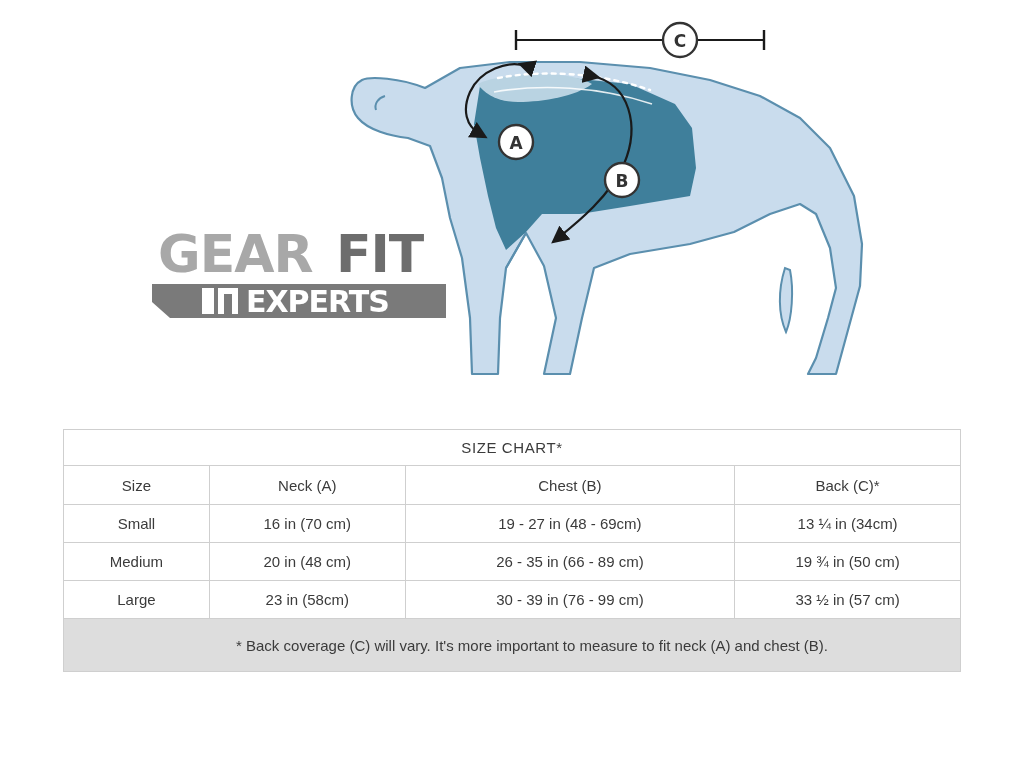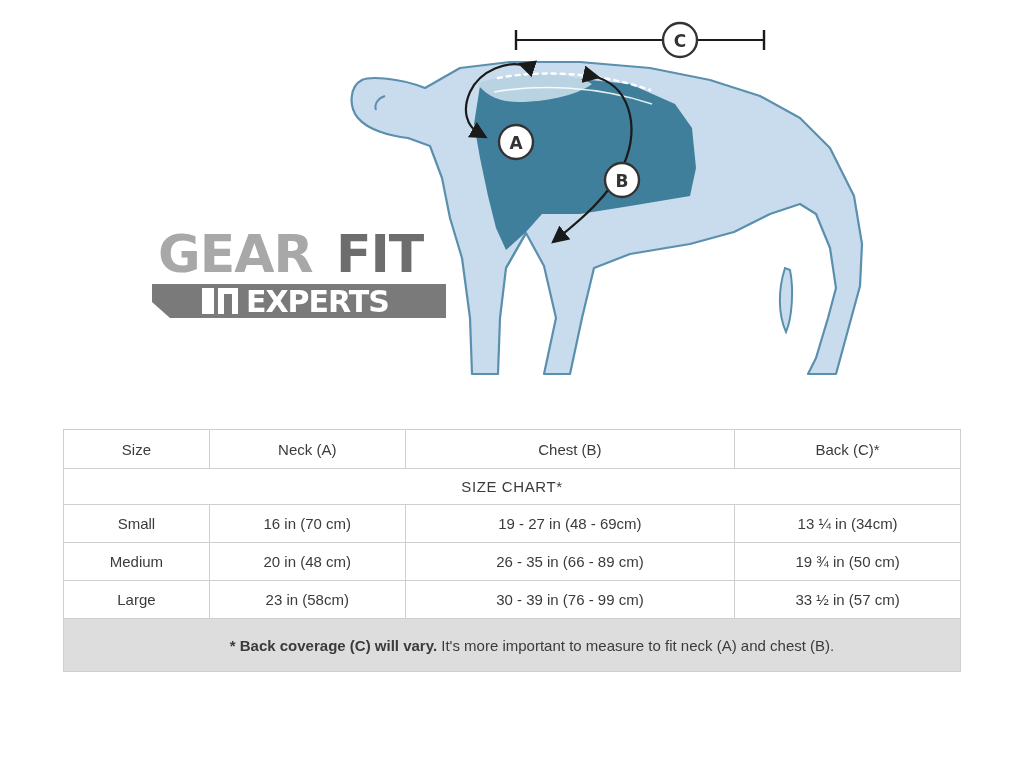--- a/index.html
+++ b/index.html
@@ -86,21 +86,21 @@
   }
   .note-row td {
     background: #dddddd;
     border: 1px solid #cfcfcf;
     height: 52px !important;
     text-align: left;
     padding-left: 16px;
     font-size: 15px;
     color: #3b3b3b;
   }
-  .note-strong { font-weight: bold; margin-left: 40px; }
+  .note-strong { font-weight: normal; margin-left: 40px; }
 
   
   col.c1 { width: 146px; }
   col.c2 { width: 196px; }
   col.c3 { width: 330px; }
   col.c4 { width: 226px; }
 </style>
 </head>
 <body>
 
@@ -185,28 +185,28 @@
 
 <table id="size-chart">
   <colgroup>
     <col class="c1">
       <col class="c2">
       <col class="c3">
       <col class="c4">
   </colgroup>
   <tbody>
     <tr>
+      <td class="title-cell" colspan="4">SIZE CHART*</td>
+    </tr>
+    <tr>
       <th class="head-cell">Size</th>
       <th class="head-cell">Neck (A)</th>
       <th class="head-cell">Chest (B)</th>
       <th class="head-cell">Back (C)*</th>
     </tr>
-    <tr>
-      <td class="title-cell" colspan="4">SIZE CHART*</td>
-    </tr>
 
     <tr>
       <td class="size-cell">Small</td>
       <td>16 in (70 cm)</td>
       <td>19 - 27 in (48 - 69cm)</td>
       <td>13 ¼ in (34cm)</td>
     </tr>
     <tr>
       <td class="size-cell">Medium</td>
       <td>20 in (48 cm)</td>

